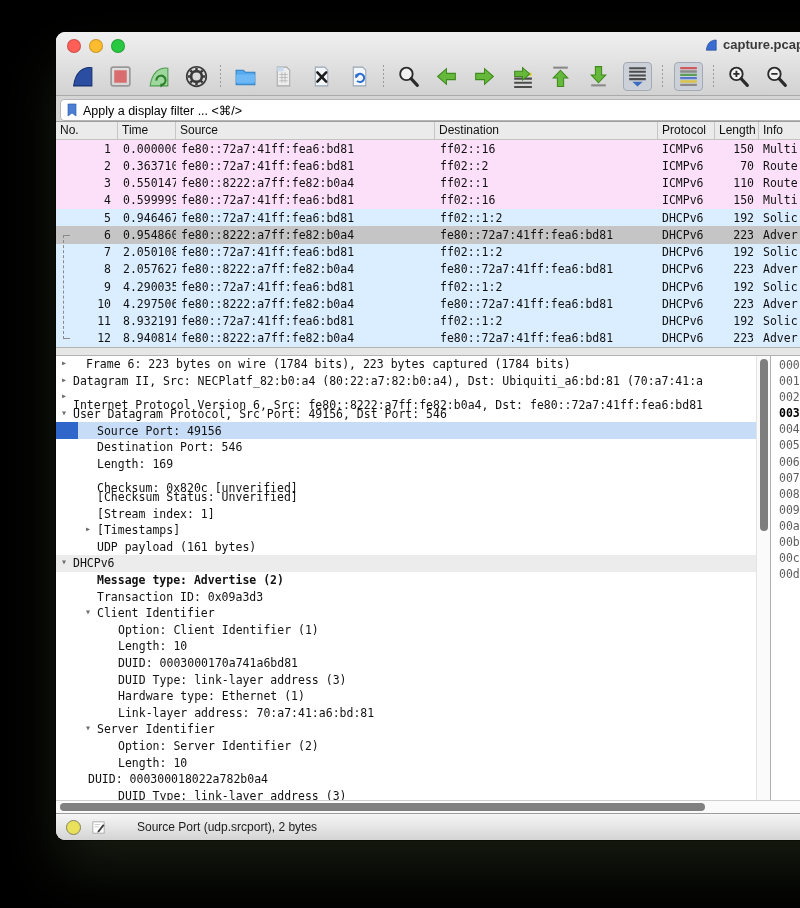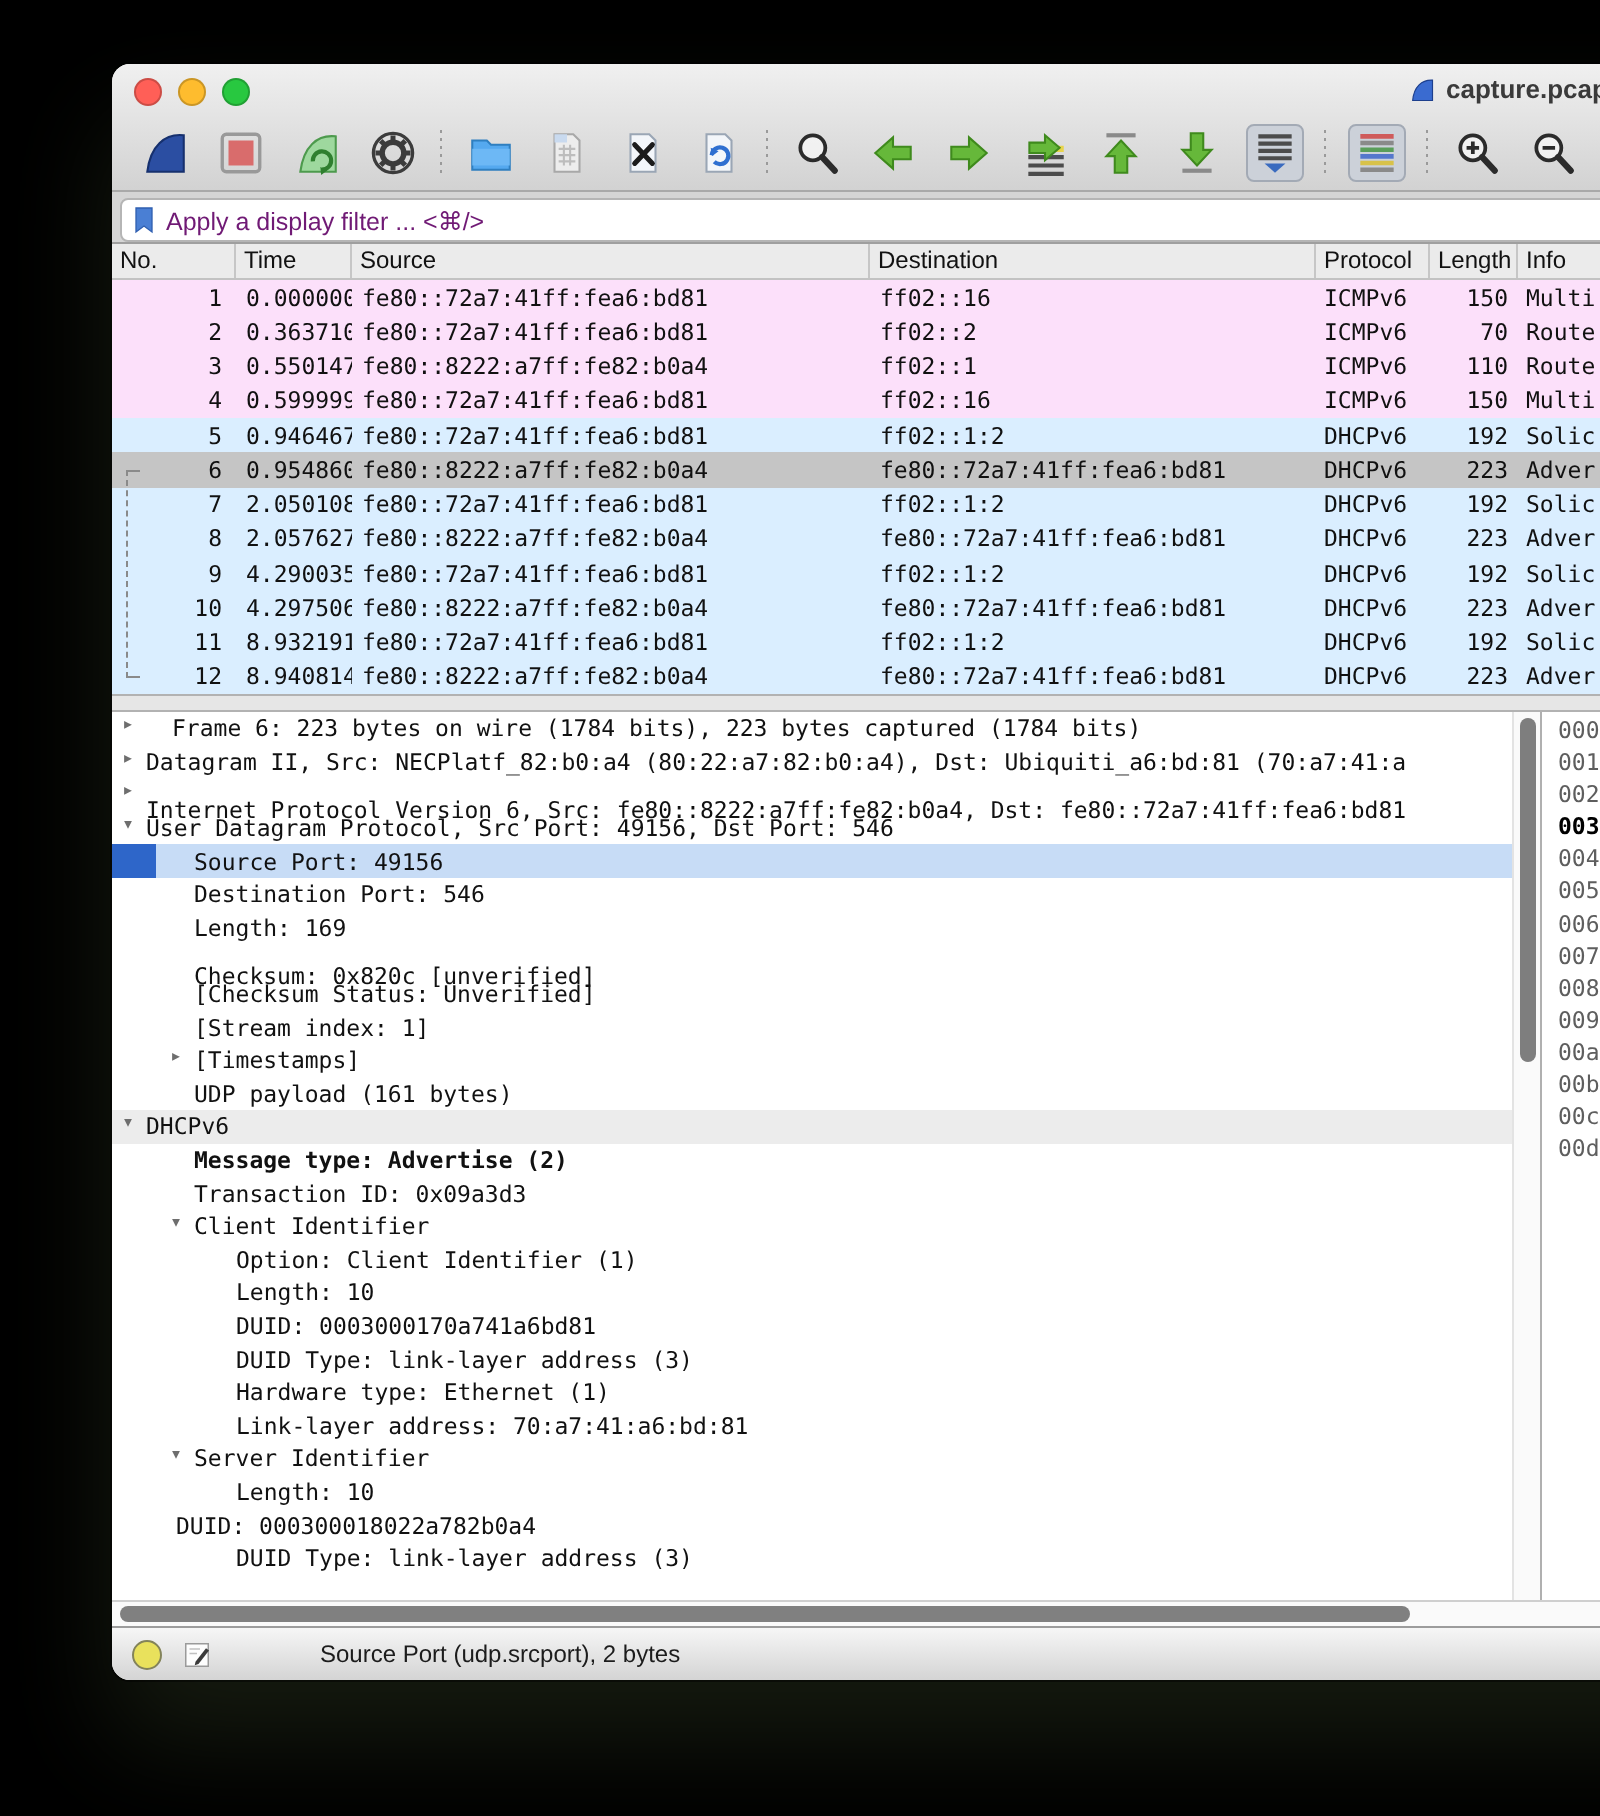--- a/index.html
+++ b/index.html
@@ -17,21 +17,21 @@
     font-size:13px;font-weight:bold;color:#3a3a3a;white-space:nowrap;}
   .toolbar{height:37px;display:flex;align-items:center;padding-left:7px;}
   .tbtn{width:27px;height:27px;margin:0 5.5px;display:flex;align-items:center;justify-content:center;flex:none;}
   .tbtn svg{width:25px;height:25px;}
   .tbtn.pressed{background:#ccd1d9;border:1px solid #a3aab5;border-radius:4px;}
   .tsep{width:1px;height:24px;margin:0 5px;flex:none;
     background-image:linear-gradient(#9a9a9a 40%,transparent 40%);background-size:1px 4px;}
   
   .filterbar{height:26px;background:#d5d5d5;border-bottom:1px solid #9f9f9f;padding:3px 4px;box-sizing:border-box;flex:none;}
   .filterbox{height:20px;background:#fff;border:1px solid #b5b5b5;border-radius:4px;display:flex;align-items:center;padding:0 5px;gap:5px;}
-  .filter-placeholder{color:#701a75;font-size:12.5px;white-space:nowrap;}
+  .filter-placeholder{color:#000000;font-size:12.5px;white-space:nowrap;}
   
   .plheader{height:17px;background:#ebebeb;border-bottom:1px solid #c2c2c2;display:flex;font-size:12px;color:#111;flex:none;}
   .plheader .hcell{border-right:1px solid #c6c6c6;box-sizing:border-box;padding:1px 0 0 4px;white-space:nowrap;overflow:hidden;}
   .c-no{width:62px;flex:none}.c-time{width:58px;flex:none}.c-src{width:259px;flex:none}
   .c-dst{width:223px;flex:none}.c-proto{width:57px;flex:none}.c-len{width:44px;flex:none}
   .c-info{flex:1;min-width:0}
   .plist{height:207px;position:relative;font-family:"DejaVu Sans Mono",monospace;font-size:11.5px;flex:none;background:#fff;}
   .prow{height:17.25px;display:flex;align-items:center;color:#111;white-space:nowrap;}
   .prow .cell{overflow:hidden;box-sizing:border-box;}
   .prow .c-no{text-align:right;padding-right:7px;}
@@ -59,21 +59,21 @@
   .bytes{flex:1;min-width:0;padding:2px 0 0 8px;font-family:"DejaVu Sans Mono",monospace;font-size:11.5px;color:#5e5e5e;background:#fff;}
   .hrow{height:16.1px;white-space:nowrap;}
   .hrow.bold{font-weight:bold;color:#000;}
   
   .hscroll{height:12px;background:#fafafa;border-top:1px solid #cfcfcf;position:relative;flex:none;}
   .hthumb{position:absolute;left:4px;top:2px;height:8px;width:645px;border-radius:4px;background:#808080;}
   .statusbar{height:26px;background:linear-gradient(#f6f6f6,#d4d4d4);border-top:1px solid #9c9c9c;
     display:flex;align-items:center;gap:10px;padding-left:10px;flex:none;font-size:12px;color:#1c1c1c;}
   .expert{width:13px;height:13px;border-radius:50%;background:#e9e15c;border:1px solid #83835a;flex:none;}
   .noteicon{width:15px;height:15px;flex:none;}
-  .statustext{margin-left:44px;white-space:nowrap;}
+  .statustext{margin-left:21px;white-space:nowrap;}
 </style>
 </head>
 <body>
 
 <div class="window">
 
   <div class="chrome">
     <div class="titlebar">
       <div class="lights">
         <span class="light r"></span>
@@ -452,20 +452,23 @@
           </div>
           <div class="drow">
             <span style="padding-left: 62px; position: relative;">Hardware type: Ethernet (1)</span>
           </div>
           <div class="drow">
             <span style="padding-left: 62px; position: relative;">Link-layer address: 70:a7:41:a6:bd:81</span>
           </div>
           <div class="drow">
             <span class="chev" style="left: 27px;">▾</span>
             <span style="padding-left: 41px; position: relative;">Server Identifier</span>
+          </div>
+          <div class="drow">
+            <span style="padding-left: 62px; position: relative;">Option: Server Identifier (2)</span>
           </div>
           <div class="drow">
             <span style="padding-left: 62px; position: relative;">Length: 10</span>
           </div>
           <div class="drow">
             <span style="padding-left: 32px; position: relative;">DUID: 000300018022a782b0a4</span>
           </div>
           <div class="drow">
             <span style="padding-left: 62px; position: relative;">DUID Type: link-layer address (3)</span>
           </div>

